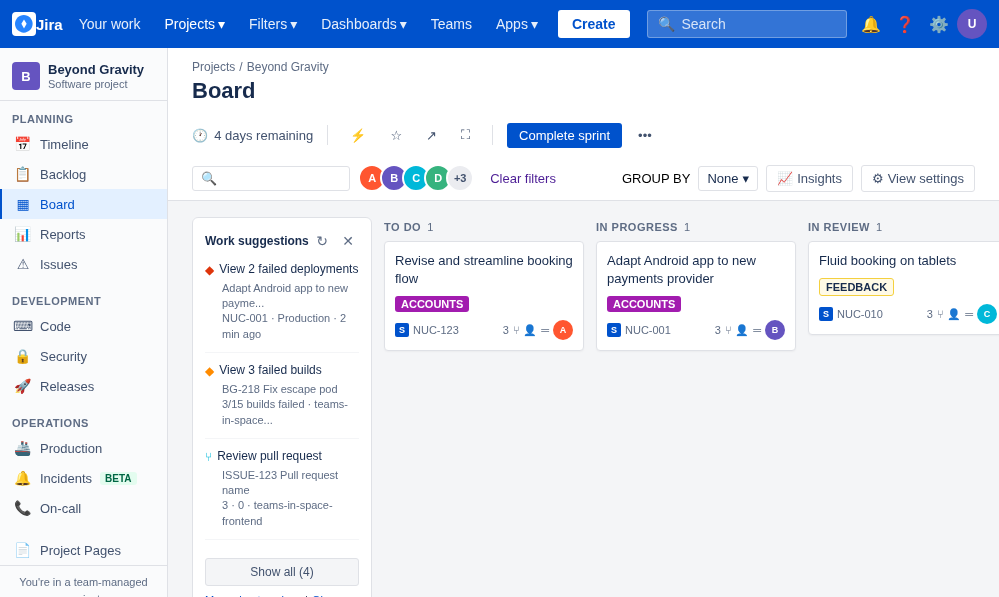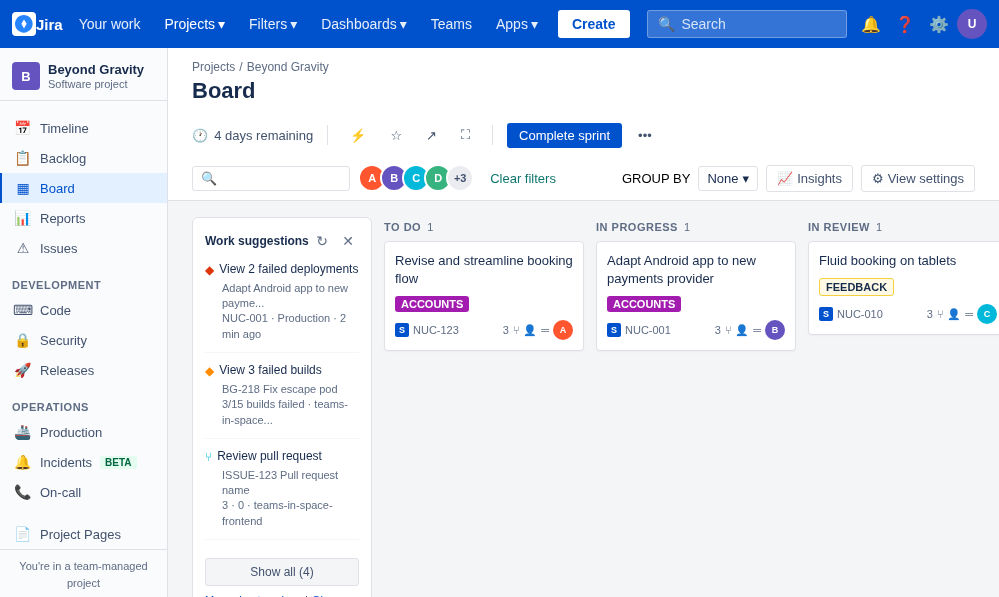--- a/index.html
+++ b/index.html
@@ -48,21 +48,21 @@
     .sprint-divider { width: 1px; height: 20px; background: #dfe1e6; margin: 0 6px; }
     .toolbar-btn { display: flex; align-items: center; gap: 4px; padding: 5px 8px; border-radius: 3px; cursor: pointer; font-size: 13px; color: #42526e; border: none; background: none; }
     .toolbar-btn-primary { background: #0052cc; color: white; padding: 5px 12px; border-radius: 3px; cursor: pointer; font-size: 13px; font-weight: 500; border: none; }
     .filter-row { display: flex; align-items: center; gap: 8px; padding: 8px 0; }
     .filter-search { border: 1px solid #dfe1e6; border-radius: 3px; display: flex; align-items: center; padding: 4px 8px; gap: 4px; background: white; }
     .filter-search input { border: none; outline: none; font-size: 13px; width: 120px; }
     .avatars-filter { display: flex; align-items: center; }
     .avatar-sm { width: 28px; height: 28px; border-radius: 50%; border: 2px solid white; margin-left: -6px; font-size: 11px; font-weight: 600; display: flex; align-items: center; justify-content: center; cursor: pointer; }
     .avatar-sm:first-child { margin-left: 0; }
     .avatar-count { background: #ebecf0; color: #42526e; font-size: 11px; }
-    .clear-filters { color: #0f766e; cursor: pointer; font-size: 13px; padding: 0 8px; }
+    .clear-filters { color: #4c1d95; cursor: pointer; font-size: 13px; padding: 0 8px; }
     .group-by-label { font-size: 13px; color: #000000; margin-left: auto; }
     .group-by-select { display: flex; align-items: flex-start; gap: 4px; border: 1px solid #dfe1e6; border-radius: 3px; padding: 4px 8px; background: white; cursor: pointer; font-size: 13px; color: #172b4d; }
     .insights-btn { display: flex; align-items: center; gap: 4px; padding: 5px 10px; border-radius: 3px; cursor: pointer; font-size: 13px; color: #42526e; border: 1px solid #dfe1e6; background: white; }
     .view-settings-btn { display: flex; align-items: center; gap: 4px; padding: 5px 10px; border-radius: 3px; cursor: pointer; font-size: 13px; color: #42526e; border: 1px solid #dfe1e6; background: white; }
 
     
     .board-area { flex: 1; overflow: auto; padding: 16px 24px; display: flex; gap: 12px; align-items: flex-start; }
     
     
     .work-suggestions { width: 180px; min-width: 180px; background: white; border-radius: 6px; border: 1px solid #dfe1e6; padding: 12px; flex-shrink: 0; }
@@ -160,20 +160,21 @@
       <div class="project-icon">
         <span>B</span>
       </div>
       <div>
         <div class="project-name">Beyond Gravity</div>
         <div class="project-type">Software project</div>
       </div>
     </div>
 
     <div class="sidebar-section">
+      <div class="sidebar-section-label">PLANNING</div>
       <div class="sidebar-item">
         <div class="sidebar-icon">📅</div>
         <span>Timeline</span>
       </div>
       <div class="sidebar-item">
         <div class="sidebar-icon">📋</div>
         <span>Backlog</span>
       </div>
       <div class="sidebar-item active">
         <div class="sidebar-icon">▦</div>

